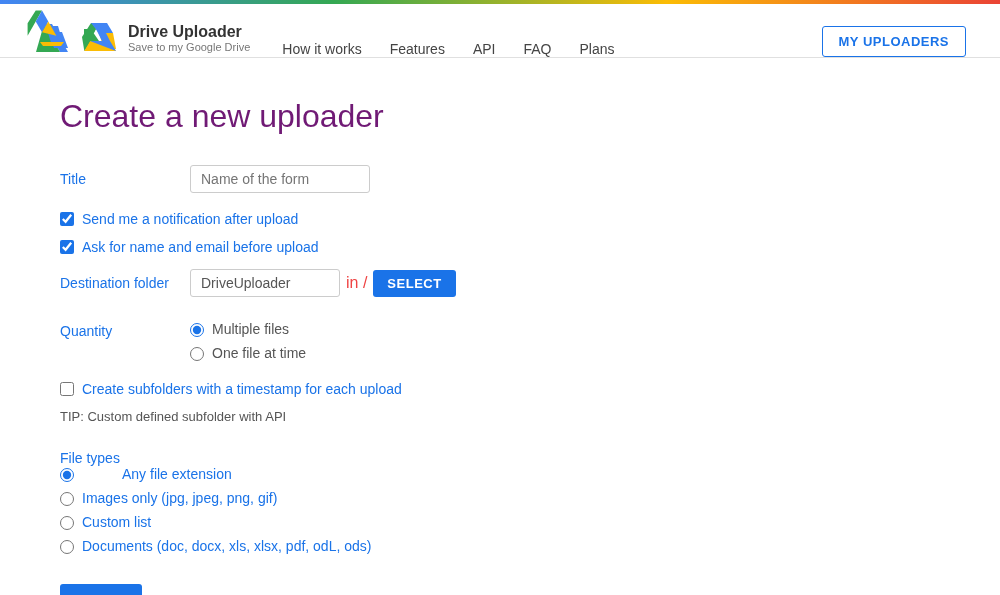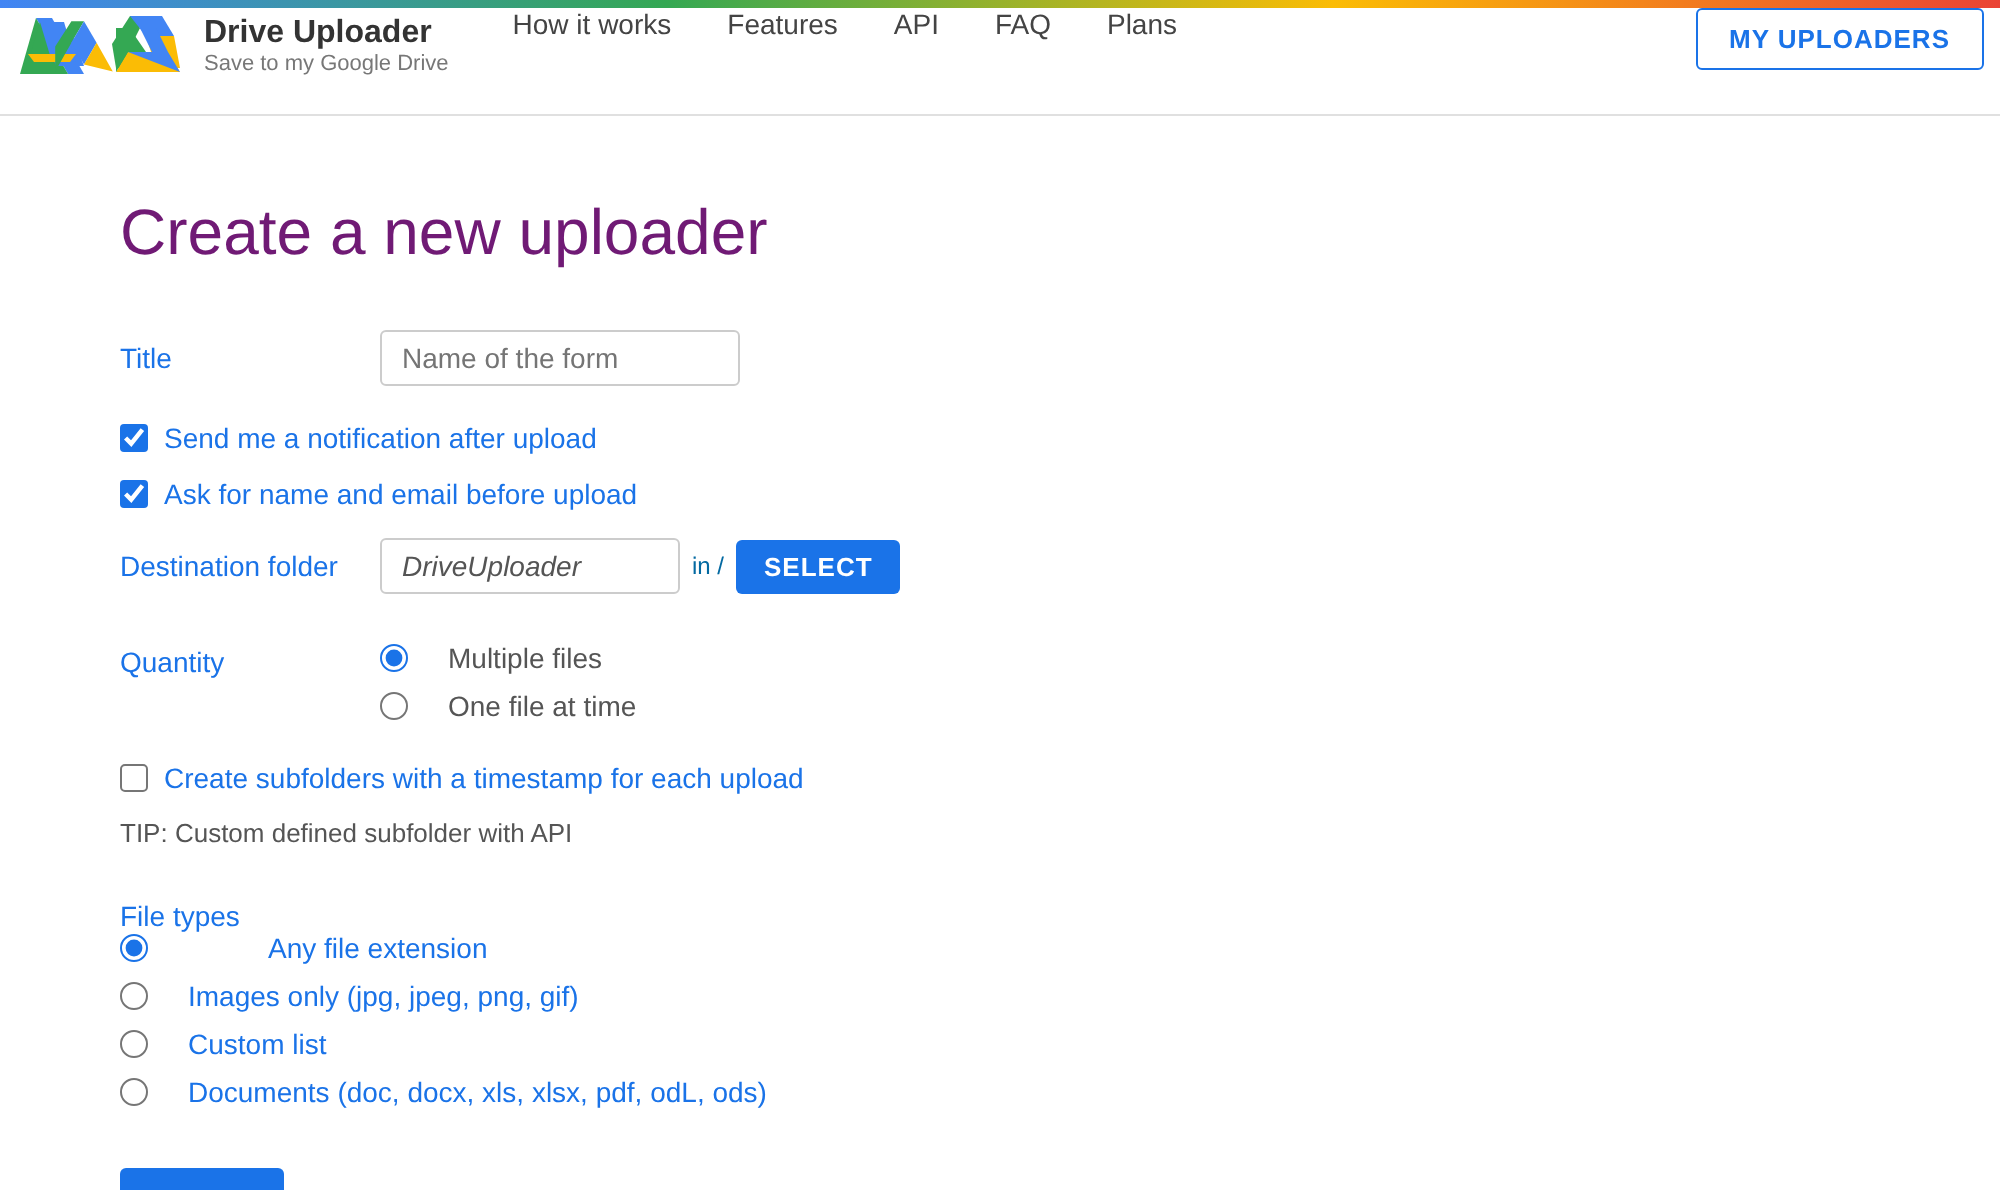--- a/index.html
+++ b/index.html
@@ -1,22 +1,22 @@
 <!DOCTYPE html>
 <html><head>
   <meta charset="utf-8">
   <style>
     * { box-sizing: border-box; margin: 0; padding: 0; }
     body { font-family: Arial, sans-serif; font-size: 14px; color: #333; background: #fff; }
 
     
     header {
       display: flex;
-      align-items: flex-start;
-      padding: 0 8px;
+      align-items: flex-end;
+      padding: 0 34px;
       height: 54px;
       border-bottom: 1px solid #e0e0e0;
       background: #fff;
     }
     .logo-area {
       display: flex;
       align-items: center;
       gap: 10px;
       margin-right: 32px;
       text-decoration: none;
@@ -128,26 +128,25 @@
       margin-top: 14px;
     }
     .destination-input {
       border: 1px solid #ccc;
       border-radius: 3px;
       padding: 5px 10px;
       font-size: 14px;
       color: #555;
       width: 150px;
       outline: none;
-      font-style: italic;
     }
     .in-slash {
       margin: 0 6px;
-      color: #0369a1;
-      font-size: 12px;
+      color: #ef4444;
+      font-size: 16px;
     }
     .select-btn {
       background: #1a73e8;
       color: #fff;
       border: none;
       border-radius: 3px;
       padding: 6px 14px;
       font-size: 13px;
       font-weight: bold;
       cursor: pointer;
@@ -167,22 +166,22 @@
       flex-shrink: 0;
       padding-top: 2px;
     }
     .radio-group {
       display: flex;
       flex-direction: column;
       gap: 8px;
     }
     .radio-row {
       display: flex;
-      align-items: center;
-      gap: 20px;
+      align-items: flex-end;
+      gap: 8px;
     }
     .radio-row input[type="radio"] {
       accent-color: #1a73e8;
       width: 14px;
       height: 14px;
       cursor: pointer;
     }
     .radio-row label {
       font-size: 14px;
       color: #555;

